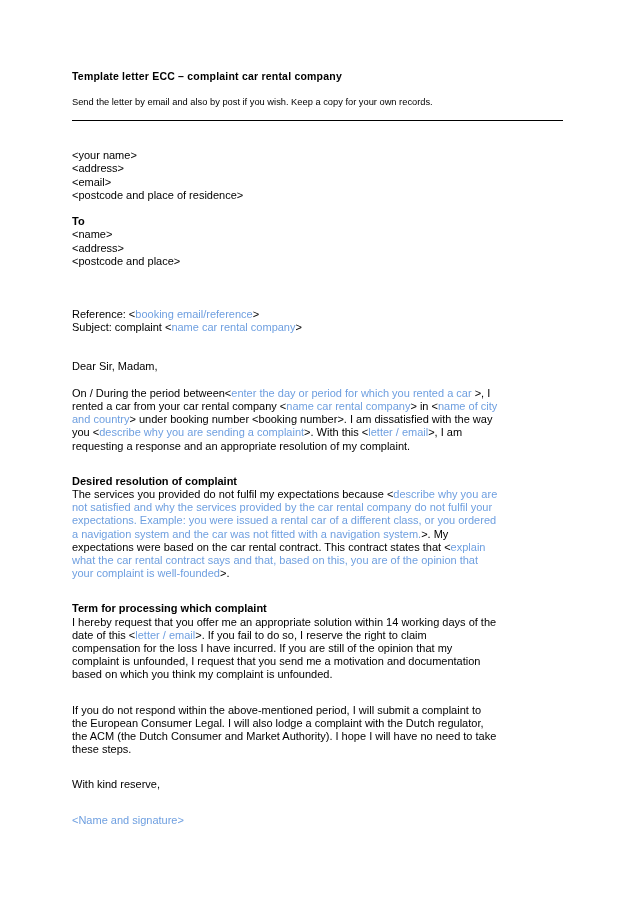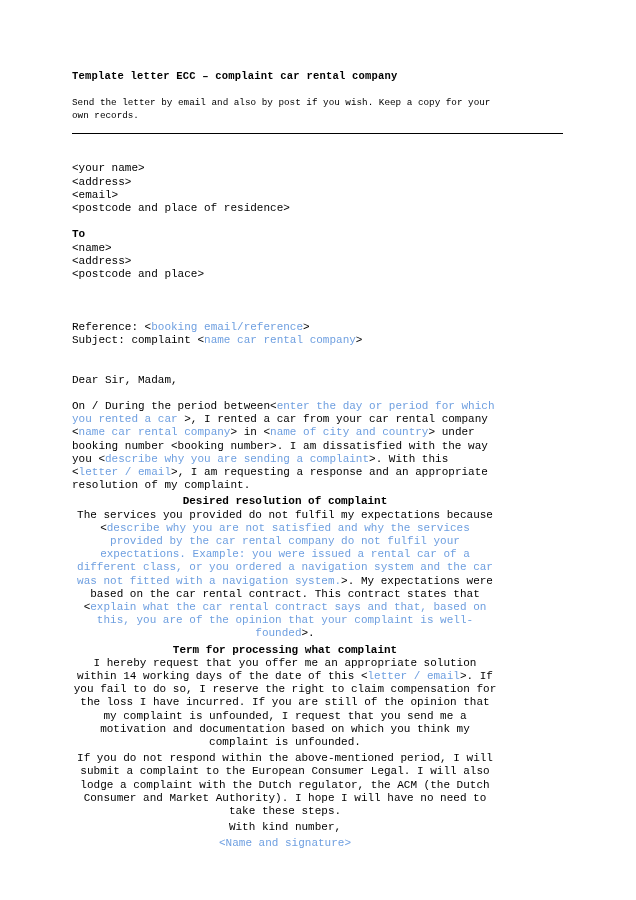--- a/index.html
+++ b/index.html
@@ -14,21 +14,20 @@
     color: #000000;
     -webkit-font-smoothing: antialiased;
   }
   .page {
     position: relative;
     width: 563px;
     height: 900px;
     background: #ffffff;
     box-sizing: border-box;
     padding: 70px 65px 0 72px;
-    font-family: Liberation Mono, monospace;
   }
   .doc-title {
     font-size: 10.5px;
     font-weight: bold;
     letter-spacing: 0.02em;
     margin: 0 0 13px 0;
     line-height: 13px;
   }
   .intro-para {
     font-size: 9.3px;
@@ -62,22 +61,21 @@
   }
   .ph {
     color: #6e9fe0;
   }
   .gap-sm { height: 13.2px; }
   .para {
     max-width: 492px;
     margin: 0;
   }
   .section {
-    margin-top: 3px;
-    text-align: center;
+    margin-top: 22px;
   }
   .heading {
     font-weight: bold;
     display: block;
   }
 </style>
 </head>
 <body>
 
 <div class="page">
@@ -121,30 +119,30 @@
     </div>
 
     <p class="para blk"><span>On / During the period between&lt;</span><span class="ph">enter the day or period for which you rented a car </span><span>&gt;, I rented a car from your car rental company &lt;</span><span class="ph">name car rental company</span><span>&gt; in &lt;</span><span class="ph">name of city and country</span><span>&gt; under booking number &lt;booking number&gt;. I am dissatisfied with the way you &lt;</span><span class="ph">describe why you are sending a complaint</span><span>&gt;. With this &lt;</span><span class="ph">letter / email</span><span>&gt;, I am requesting a response and an appropriate resolution of my complaint.</span></p>
 
     <div class="section">
       <span class="heading">Desired resolution of complaint</span>
       <p class="para"><span>The services you provided do not fulfil my expectations because &lt;</span><span class="ph">describe why you are not satisfied and why the services provided by the car rental company do not fulfil your expectations. Example: you were issued a rental car of a different class, or you ordered a navigation system and the car was not fitted with a navigation system.</span><span>&gt;. My expectations were based on the car rental contract. This contract states that &lt;</span><span class="ph">explain what the car rental contract says and that, based on this, you are of the opinion that your complaint is well-founded</span><span>&gt;.</span></p>
     </div>
 
     <div class="section">
-      <span class="heading">Term for processing what complaint</span>
+      <span class="heading">Term for processing which complaint</span>
       <p class="para"><span>I hereby request that you offer me an appropriate solution within 14 working days of the date of this &lt;</span><span class="ph">letter / email</span><span>&gt;. If you fail to do so, I reserve the right to claim compensation for the loss I have incurred. If you are still of the opinion that my complaint is unfounded, I request that you send me a motivation and documentation based on which you think my complaint is unfounded.</span></p>
     </div>
 
     <div class="section">
       <p class="para">If you do not respond within the above-mentioned period, I will submit a complaint to the European Consumer Legal. I will also lodge a complaint with the Dutch regulator, the ACM (the Dutch Consumer and Market Authority). I hope I will have no need to take these steps.</p>
     </div>
 
     <div class="section">
-      <span class="line">With kind number,</span>
+      <span class="line">With kind reserve,</span>
     </div>
 
     <div class="section">
       <span class="line ph">&lt;Name and signature&gt;</span>
     </div>
 
   </div>
 </div>
 
 </body></html>

